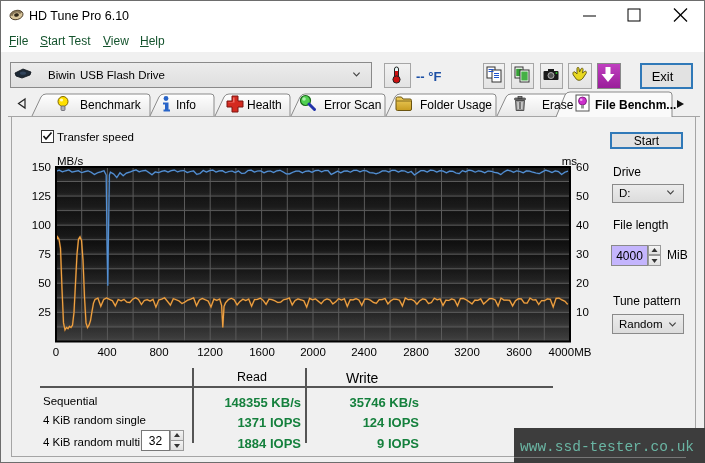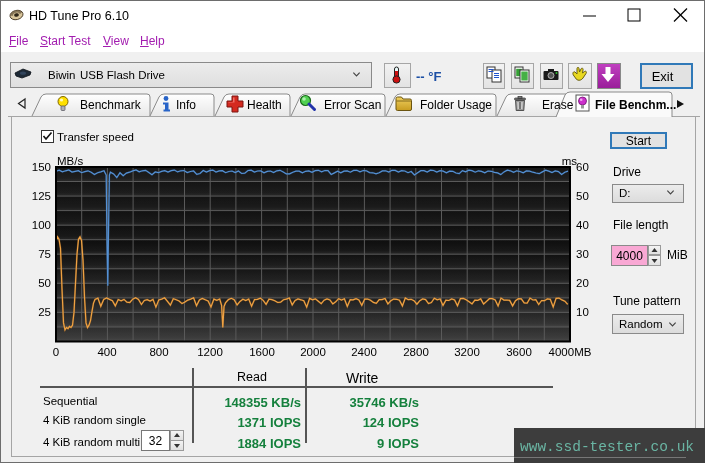--- a/index.html
+++ b/index.html
@@ -3,33 +3,33 @@
 <meta charset="utf-8">
 <style>
   html,body{margin:0;padding:0;}
   body{width:705px;height:463px;overflow:hidden;position:relative;
        font-family:"Liberation Sans",sans-serif;background:#f0f0f0;}
   .abs{position:absolute;}
   #frame{position:absolute;left:0;top:0;width:703px;height:461px;border:1px solid #6d6d6d;}
   #titlebar{position:absolute;left:1px;top:1px;width:703px;height:28px;background:#fff;}
   #title-text{position:absolute;left:29px;top:9px;font-size:12.5px;color:#000;}
   #menubar{position:absolute;left:1px;top:29px;width:703px;height:23px;background:#fff;}
-  .menu{position:absolute;top:34px;font-size:12px;color:#a21caf;}
+  .menu{position:absolute;top:34px;font-size:12px;color:#14532d;}
   .menu u{text-decoration:underline;}
   #client{position:absolute;left:1px;top:52px;width:703px;height:405px;background:#f0f0f0;}
   .btn{position:absolute;background:linear-gradient(#f2f2f2,#e3e3e3);border:1px solid #a6a6a6;}
   #combo-main{position:absolute;left:10px;top:62px;width:360px;height:24px;border:1px solid #8a8a8a;
       background:linear-gradient(#ececec,#dfdfdf);}
   #combo-main span{position:absolute;top:6px;font-size:11.5px;padding-left:12px;}
   .chev{position:absolute;width:9px;height:9px;}
   #degf{position:absolute;left:416px;top:69px;font-size:13px;font-weight:bold;color:#1c4fa5;}
   #exitbtn{position:absolute;left:640px;top:63px;width:53px;height:25.5px;background:#e2e2e2;
       border:2px solid #3079b8;box-sizing:border-box;}
   #exitbtn span{position:absolute;left:0;right:8px;top:4px;text-align:center;font-size:13px;}
-  #startbtn{position:absolute;left:610px;top:132px;width:57px;height:17px;background:#e2e2e2;
+  #startbtn{position:absolute;left:610px;top:132px;width:73px;height:17px;background:#e2e2e2;
       border:2px solid #3079b8;box-sizing:border-box;}
   #startbtn span{position:absolute;left:0;right:0;top:0px;text-align:center;font-size:12px;}
   .rlabel{position:absolute;left:613px;font-size:12px;color:#000;}
   .rcombo{position:absolute;left:612px;width:70px;height:17px;border:1px solid #8a8a8a;
       background:linear-gradient(#ececec,#dcdcdc);}
   .rcombo span{position:absolute;left:6px;top:2px;font-size:11.5px;}
   #pane-left{position:absolute;left:11px;top:116px;width:1px;height:340px;background:#a5a5a5;}
   #pane-right{position:absolute;left:695px;top:116px;width:1px;height:340px;background:#a5a5a5;}
   #pane-bottom{position:absolute;left:11px;top:456px;width:685px;height:1px;background:#a5a5a5;}
   #chkbox{position:absolute;left:41px;top:130px;width:11px;height:11px;background:#fff;border:1px solid #333;}
@@ -288,21 +288,21 @@
     <span>Start</span>
   </div>
 <div class="rlabel" style="top:165px">Drive</div>
 <div class="rcombo" style="top:184px">
     <span>D:</span>
   </div>
 <svg class="chev" style="left:666px;top:188px" viewBox="0 0 10 10">
   <path d="M1.5 3 L5 6.5 L8.5 3" fill="none" stroke="#444" stroke-width="1.3"></path>
 </svg>
 <div class="rlabel" style="top:218px">File length</div>
-<div class="abs" style="left:611px;top:245px;width:35px;height:19px;background:#f9a8d4;border:1px solid #8a8a8a;">
+<div class="abs" style="left:611px;top:245px;width:35px;height:19px;background:#c4b5fd;border:1px solid #8a8a8a;">
   <span style="position:absolute;left:0;right:0;top:3px;text-align:center;font-size:12px;">4000</span>
 </div>
 <div class="abs" style="left:648px;top:245px;width:13px;height:10px;background:linear-gradient(#f4f4f4,#e0e0e0);border:1px solid #9a9a9a;box-sizing:border-box;"></div>
 <div class="abs" style="left:648px;top:255px;width:13px;height:11px;background:linear-gradient(#f4f4f4,#e0e0e0);border:1px solid #9a9a9a;box-sizing:border-box;"></div>
 <svg class="abs" style="left:650px;top:248px" width="9" height="16" viewBox="0 0 9 16">
   <path d="M4.5 0 L7.5 4 L1.5 4 Z" fill="#333"></path>
   <path d="M4.5 15 L7.5 11 L1.5 11 Z" fill="#333"></path>
 </svg>
 <div class="rlabel" style="left:667px;top:248px">MiB</div>
 <div class="rlabel" style="top:294px">Tune pattern</div>

